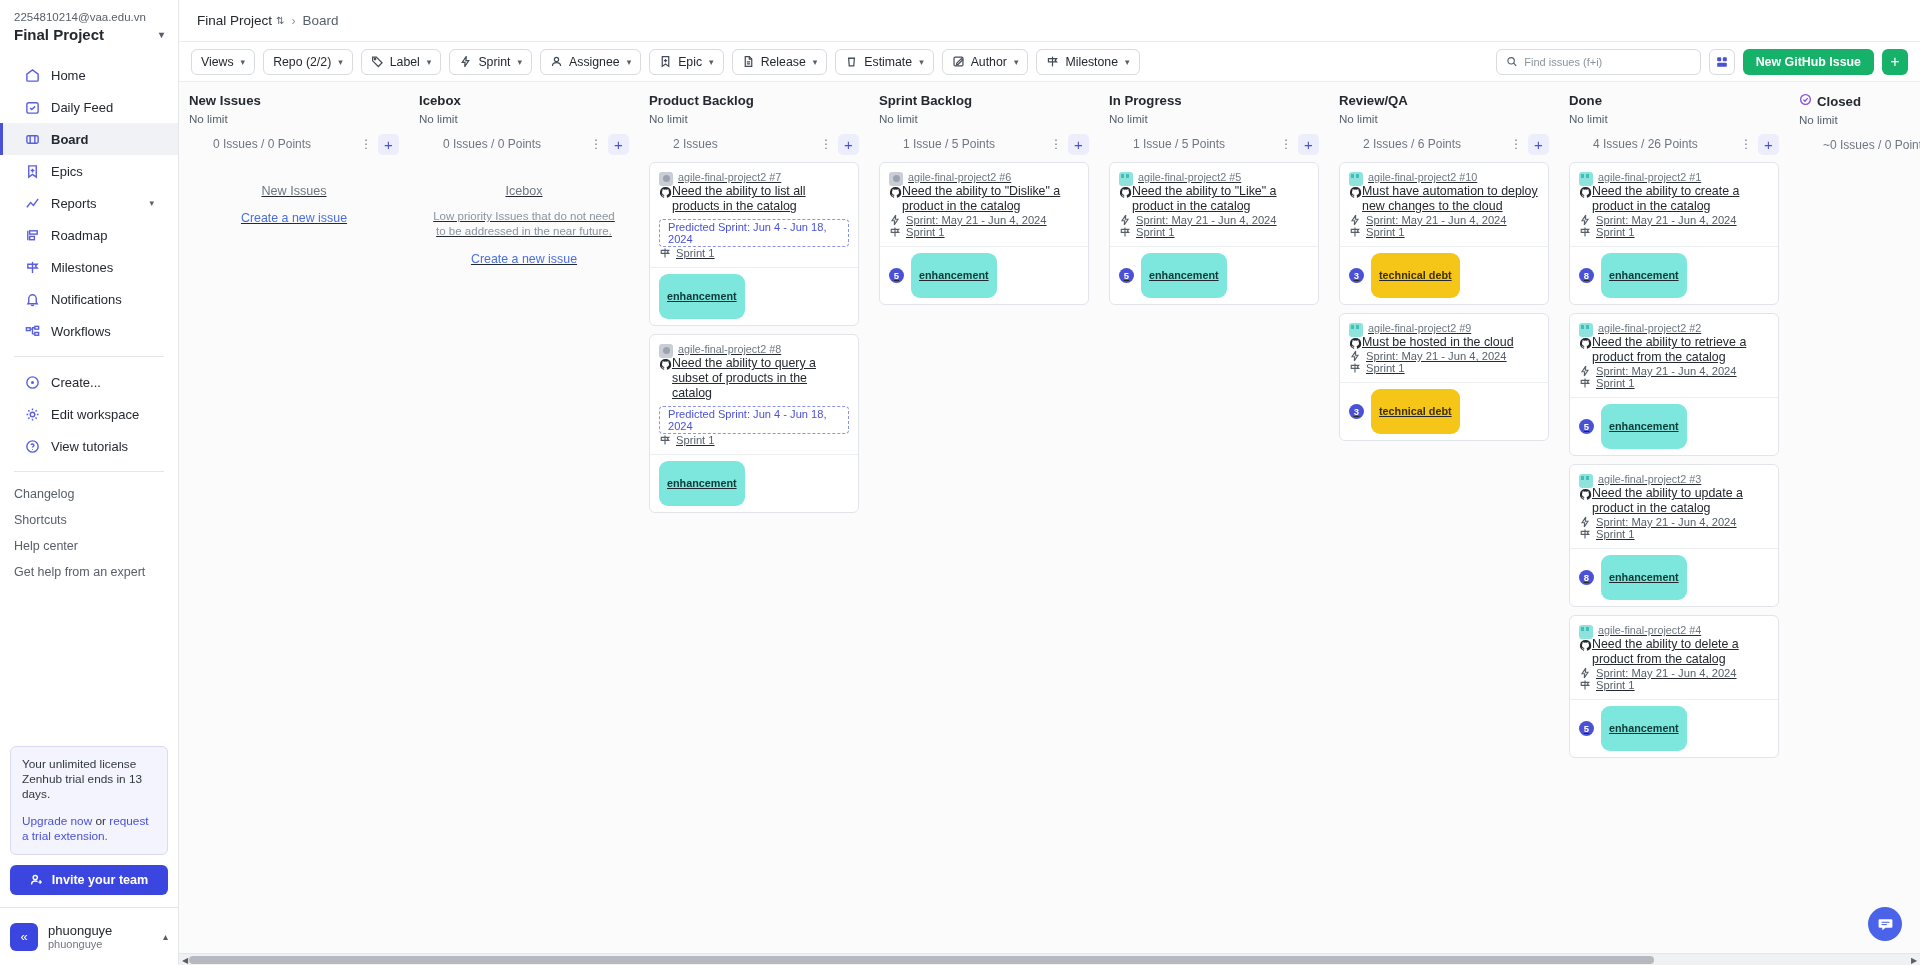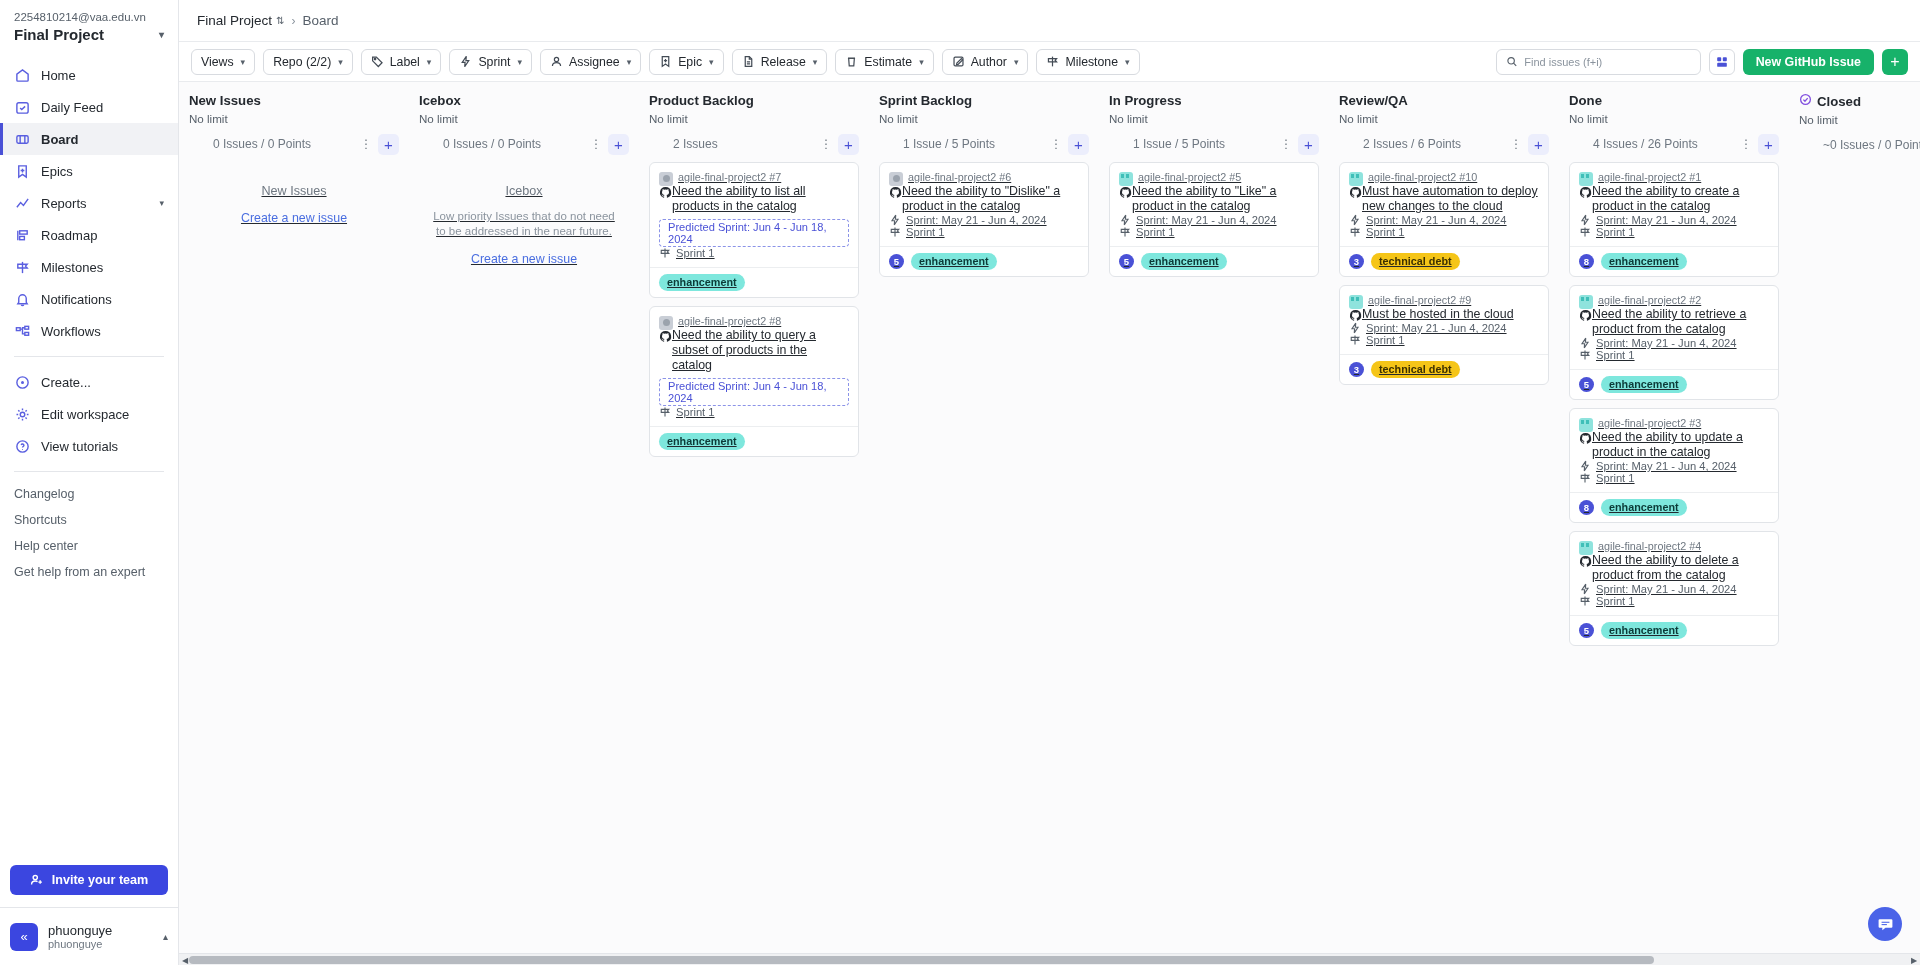--- a/index.html
+++ b/index.html
@@ -19,21 +19,21 @@
     display:flex; flex-direction:column;
     position:relative;
   }
   .sb-head { padding:10px 14px 6px 14px; }
   .sb-account { font-size:11.5px; color:#57606a; line-height:14px; }
   .sb-project { display:flex; align-items:center; justify-content:space-between;
     font-size:15px; font-weight:700; color:#24292f; margin-top:2px; }
   .sb-caret { color:#57606a; font-size:10px; }
   .sb-nav { margin-top:10px; }
   .sb-item { display:flex; align-items:center; gap:10px;
-     height:32px; padding:0 14px; color:#24292f; font-size:13px; cursor:pointer; position:relative;text-align:center; }
+     height:32px; padding:0 24px; color:#24292f; font-size:13px; cursor:pointer; position:relative;text-align:center; }
   .sb-item.active { background:#f1f2f5; font-weight:600; }
   .sb-item.active::before { content:""; position:absolute; left:0; top:0; bottom:0; width:3px; background:#4a51d6; }
   .sb-item .ico { width:17px; height:17px; display:flex; align-items:center; justify-content:center; color:#5a5fe0; flex:0 0 17px;}
   .sb-item .ico svg { width:15px; height:15px; stroke:#5a5fe0; fill:none; stroke-width:1.5; }
   .sb-item .chev { margin-left:auto; color:#57606a; font-size:9px; }
   .sb-sep { height:1px; background:#e4e6ea; margin:9px 14px; }
   .sb-plain { display:block; padding:6px 14px; font-size:12.5px; color:#57606a; cursor:pointer; }
   .sb-bottom { margin-top:auto; }
   .trial {
     margin:0 10px 10px 10px; border:1px solid #d8dbf5; background:#f3f4fd;
@@ -117,21 +117,21 @@
   .meta-row .mico { width:12px; height:12px; flex:0 0 12px; }
   .meta-row .mico svg { width:12px; height:12px; stroke:#57606a; fill:none; stroke-width:1.5;}
   .meta-txt { font-size:11.2px; color:#57606a; }
   .predicted { display:inline-flex; align-items:center; gap:4px; border:1px dashed #8b93e8; border-radius:4px;
      padding:1px 5px 1px 4px; margin-top:5px; align-self:flex-start; }
   .predicted .meta-txt { color:#4a51d6; font-size:11.1px; }
   .predicted svg { stroke:#4a51d6 !important; }
   .card-foot { border-top:1px solid #eceef0; padding:6px 9px; display:flex; align-items:center; gap:7px; }
   .pts { width:15px; height:15px; border-radius:50%; background:#4a51d6; color:#fff;
      font-size:9.5px; font-weight:700; display:flex; align-items:center; justify-content:center; flex:0 0 15px;}
-  .lbl { border-radius:9px; padding:2px 8px; font-size:10.8px; font-weight:600; line-height:13px;}
+  .lbl { border-radius:9px; padding:16px 8px; font-size:10.8px; font-weight:600; line-height:13px;}
   .lbl.enh { background:#7ee7dd; color:#0c3b38;}
   .lbl.td { background:#f5c518; color:#3d3000;}
 
   
   .hscroll { height:12px; background:#f0f1f3; border-top:1px solid #e4e6ea; position:relative;}
   .hthumb { position:absolute; left:10px; top:2px; height:8px; width:1465px; background:#b6bac0; border-radius:4px;}
   .harrow { position:absolute; top:0; width:12px; height:12px; display:flex; align-items:center; justify-content:center;
       font-size:8px; color:#57606a;}
   .chat-fab { position:absolute; right:18px; bottom:24px; width:34px; height:34px; border-radius:50%;
      background:#4a63e8; display:flex; align-items:center; justify-content:center; cursor:pointer; }
@@ -270,20 +270,25 @@
 
       <div class="sb-sep"></div>
 
       <span class="sb-plain">Changelog</span>
       <span class="sb-plain">Shortcuts</span>
       <span class="sb-plain">Help center</span>
       <span class="sb-plain">Get help from an expert</span>
     </nav>
 
     <div class="sb-bottom">
+      <div class="trial">
+        <div>Your unlimited license Zenhub trial ends in 13 days.</div>
+        <div style="height:12px"></div>
+        <div><a href="#">Upgrade now</a><span> or </span><a href="#">request a trial extension.</a></div>
+      </div>
       <div class="invite">
         <svg viewBox="0 0 16 16">
             <circle cx="6" cy="5.2" r="2.4"></circle>
             <path d="M1.8 13c0-2.4 1.9-3.9 4.2-3.9 1 0 1.9.3 2.6.8"></path>
             <path d="M11.6 8.4v4M9.6 10.4h4"></path>
           </svg>
         <span>Invite your team</span>
       </div>
       <div class="sb-user">
         <div class="collapse-btn">«</div>

